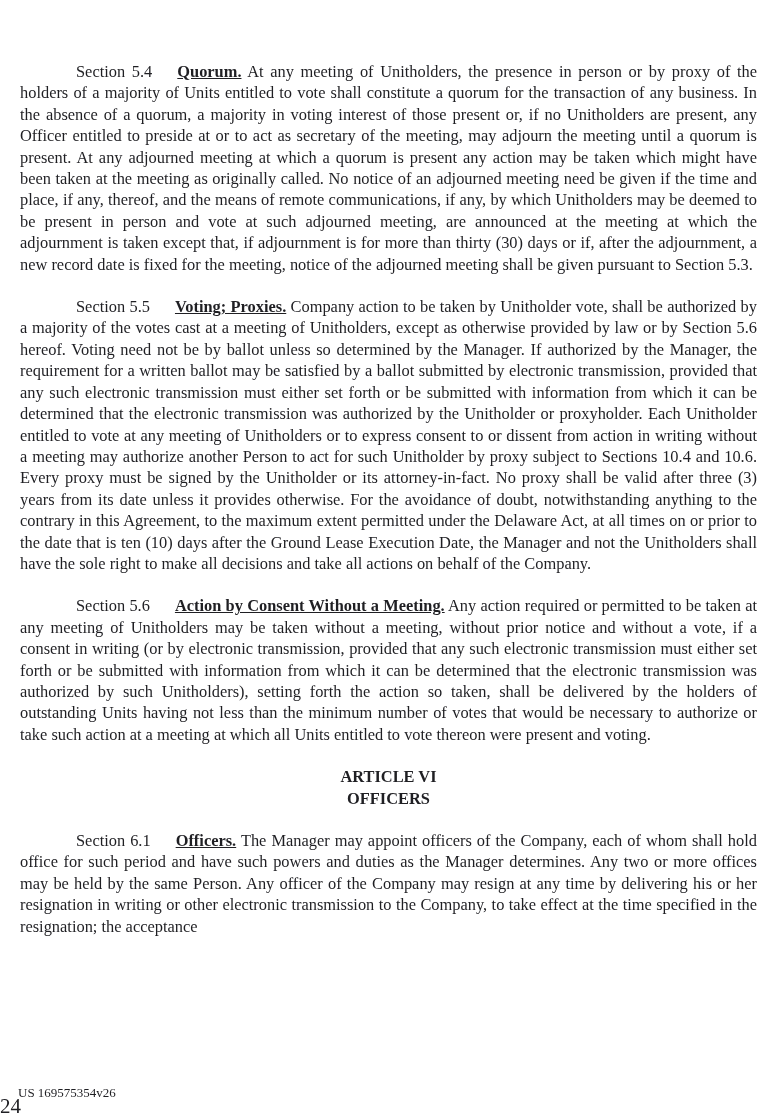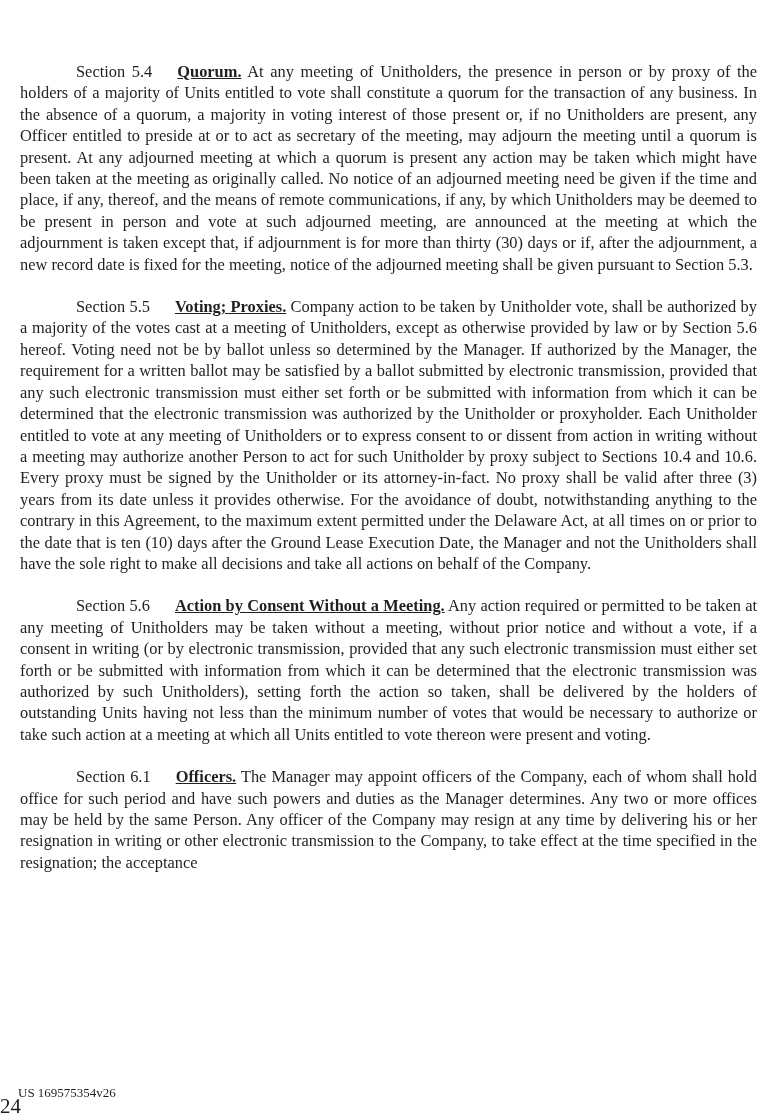--- a/index.html
+++ b/index.html
@@ -69,20 +69,21 @@
 
 <div class="page">
   <div class="doc-body">
 
     <p class="para"><span>Section 5.4</span><span class="tab"></span><span class="section-heading">Quorum.</span> <span>At any meeting of Unitholders, the presence in person or by proxy of the holders of a majority of Units entitled to vote shall constitute a quorum for the transaction of any business.  In the absence of a quorum, a majority in voting interest of those present or, if no Unitholders are present, any Officer entitled to preside at or to act as secretary of the meeting, may adjourn the meeting until a quorum is present.  At any adjourned meeting at which a quorum is present any action may be taken which might have been taken at the meeting as originally called.  No notice of an adjourned meeting need be given if the time and place, if any, thereof, and the means of remote communications, if any, by which Unitholders may be deemed to be present in person and vote at such adjourned meeting, are announced at the meeting at which the adjournment is taken except that, if adjournment is for more than thirty (30) days or if, after the adjournment, a new record date is fixed for the meeting, notice of the adjourned meeting shall be given pursuant to Section 5.3.</span></p>
 
     <p class="para"><span>Section 5.5</span><span class="tab"></span><span class="section-heading">Voting; Proxies.</span> <span>Company action to be taken by Unitholder vote, shall be authorized by a majority of the votes cast at a meeting of Unitholders, except as otherwise provided by law or by Section 5.6 hereof.  Voting need not be by ballot unless so determined by the Manager.  If authorized by the Manager, the requirement for a written ballot may be satisfied by a ballot submitted by electronic transmission, </span><span class="u-term">provided</span><span> that any such electronic transmission must either set forth or be submitted with information from which it can be determined that the electronic transmission was authorized by the Unitholder or proxyholder.  Each Unitholder entitled to vote at any meeting of Unitholders or to express consent to or dissent from action in writing without a meeting may authorize another Person to act for such Unitholder by proxy subject to Sections 10.4 and 10.6.  Every proxy must be signed by the Unitholder or its attorney-in-fact.  No proxy shall be valid after three (3) years from its date unless it provides otherwise.  For the avoidance of doubt, notwithstanding anything to the contrary in this Agreement, to the maximum extent permitted under the Delaware Act, at all times on or prior to the date that is ten (10) days after the Ground Lease Execution Date, the Manager and not the Unitholders shall have the sole right to make all decisions and take all actions on behalf of the Company.</span></p>
 
     <p class="para"><span>Section 5.6</span><span class="tab"></span><span class="section-heading">Action by Consent Without a Meeting.</span> <span>Any action required or permitted to be taken at any meeting of Unitholders may be taken without a meeting, without prior notice and without a vote, if a consent in writing (or by electronic transmission, </span><span class="u-term">provided</span><span> that any such electronic transmission must either set forth or be submitted with information from which it can be determined that the electronic transmission was authorized by such Unitholders), setting forth the action so taken, shall be delivered by the holders of outstanding Units having not less than the minimum number of votes that would be necessary to authorize or take such action at a meeting at which all Units entitled to vote thereon were present and voting.</span></p>
 
+    <p class="article-heading"><span>ARTICLE VI</span><br><span>OFFICERS</span></p>
 
     <p class="para"><span>Section 6.1</span><span class="tab"></span><span class="section-heading">Officers.</span> <span>The Manager may appoint officers of the Company, each of whom shall hold office for such period and have such powers and duties as the Manager determines.  Any two or more offices may be held by the same Person.  Any officer of the Company may resign at any time by delivering his or her resignation in writing or other electronic transmission to the Company, to take effect at the time specified in the resignation; the acceptance</span></p>
 
   </div>
 
   <div class="page-number">24</div>
   <div class="doc-stamp">US 169575354v26</div>
 </div>
 
 </body></html>

